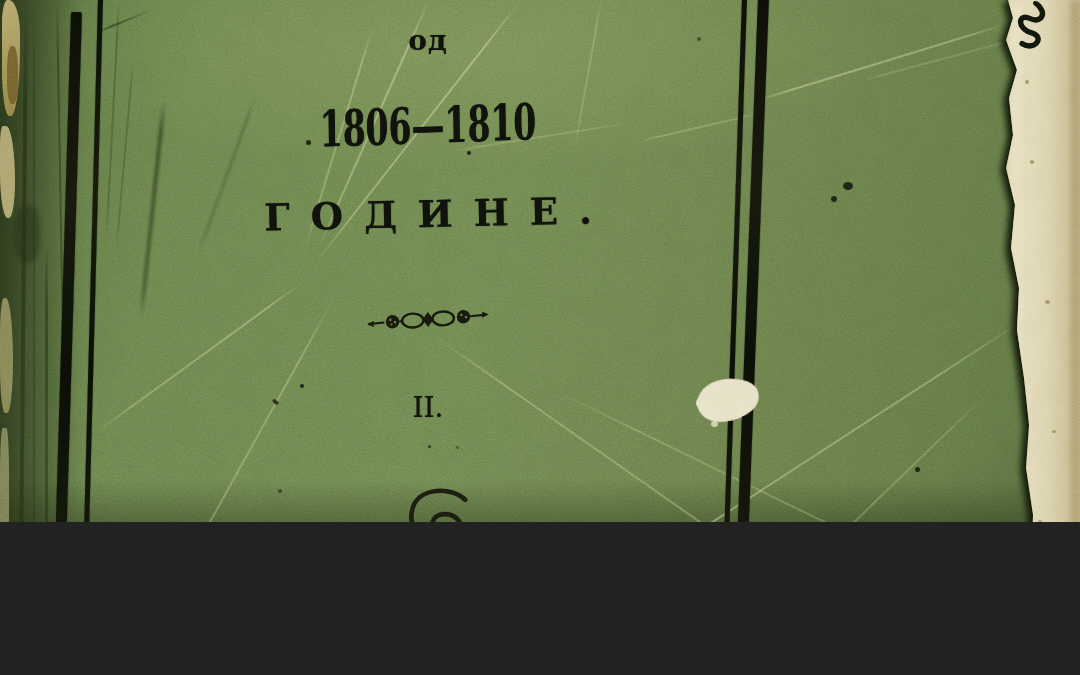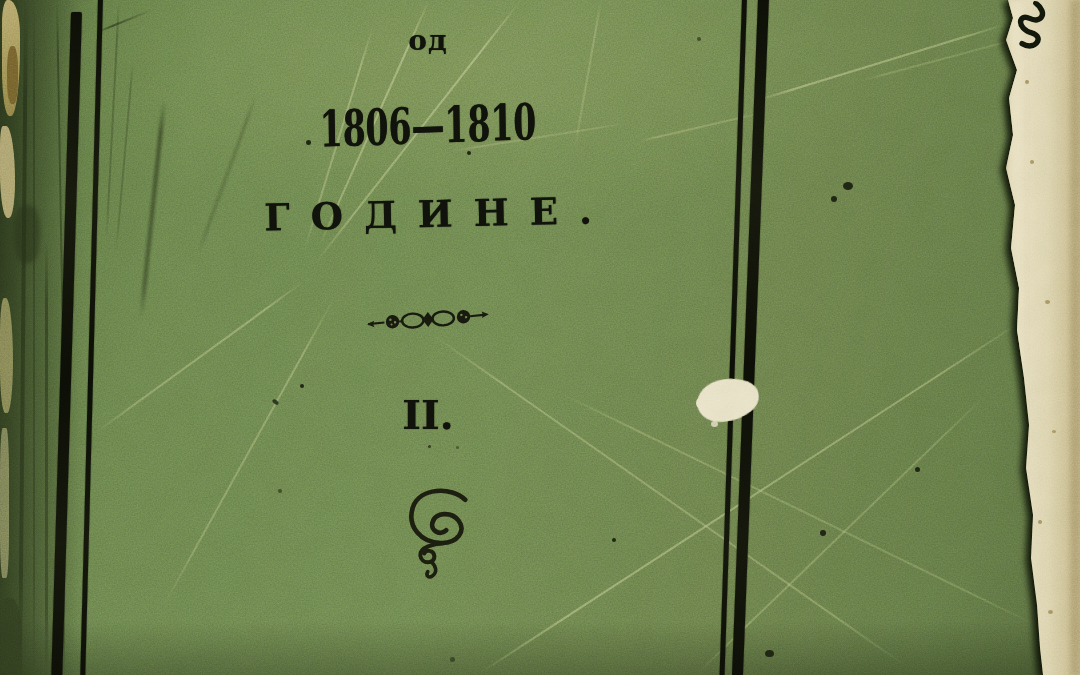--- a/index.html
+++ b/index.html
@@ -1,17 +1,17 @@
 <!DOCTYPE html>
 <html style="--cover-green: #66784A; --cover-green-dark: #4A5C36; --cover-green-light: #7D8F5C; --ink-black: #0E100A; --paper-cream: #DCD1AE; --spine-tan: #A4904F; --shadow-dark: #1A2410;"><head>
 <meta charset="utf-8">
 <style>
   html,body{margin:0;padding:0;background:#222;}
   #scene{
-    position:relative; width:1080px; height:675px; overflow:hidden;
+    position:relative; width:1080px; height:522px; overflow:hidden;
     font-family:"DejaVu Serif","Liberation Serif",serif;
   }
   
   .cover-base{
     position:absolute; inset:0;
     background:
       linear-gradient(to top, rgba(20,28,10,0.30), rgba(0,0,0,0) 8%),
       linear-gradient(to right, rgba(18,26,10,0.30), rgba(0,0,0,0) 8%),
       radial-gradient(55% 30% at 42% 10%, rgba(160,172,110,0.22), rgba(0,0,0,0) 75%),
       radial-gradient(130% 125% at 44% 38%, rgba(0,0,0,0) 52%, rgba(22,30,12,0.30) 100%),
@@ -38,21 +38,21 @@
   .text-col{position:absolute; left:90px; top:0; width:676px; height:675px; text-align:center;
     color:var(--ink-black,#0E100A);}
   .text-col > div{position:absolute; left:0; right:0;}
   .preposition{top:24px; font-size:28px; font-weight:bold; letter-spacing:1px;
     text-shadow:0 0 1px rgba(14,16,10,.75);}
   .years{top:96px; font-size:50px; font-weight:bold; letter-spacing:0;
     transform:scaleX(.66) rotate(-1.3deg); text-shadow:0 0 1px rgba(14,16,10,.8);}
   .title{top:192px; font-size:37px; font-weight:bold; letter-spacing:21px; text-indent:21px;
     transform:rotate(-1.2deg); text-shadow:0 0 1px rgba(14,16,10,.8);}
   .ornament{top:306px; display:flex; justify-content:center; transform:rotate(-2deg);}
-  .numeral{top:391px; font-size:40px; font-weight:bold; text-shadow:0 0 1px rgba(14,16,10,.8);}
+  .numeral{top:391px; font-size:28px; font-weight:normal; text-shadow:0 0 1px rgba(14,16,10,.8);}
   .flourish{top:488px; display:flex; justify-content:center; transform:translateX(12px) rotate(2deg);}
   
   .speck{position:absolute; background:#1c2212; border-radius:50%;}
   .patch{position:absolute; background:#e8e1c7; filter:blur(.4px);}
   
   .strip-wrap{position:absolute; left:1000px; top:0; width:80px; height:675px;
     filter:drop-shadow(-4px 2px 3px rgba(14,19,7,.75)) drop-shadow(-1px 0 1px rgba(14,19,7,.85));}
   .strip{position:absolute; inset:0;
     background:linear-gradient(to right,#b6a87e 0%, #d8cda9 12%, #e2d8b8 38%, #dcd1ae 60%, #c9bb90 85%, #bdae84 100%);
     clip-path:polygon(8px 0,13px 18px,6px 40px,17px 70px,9px 98px,13px 135px,6px 168px,15px 205px,

